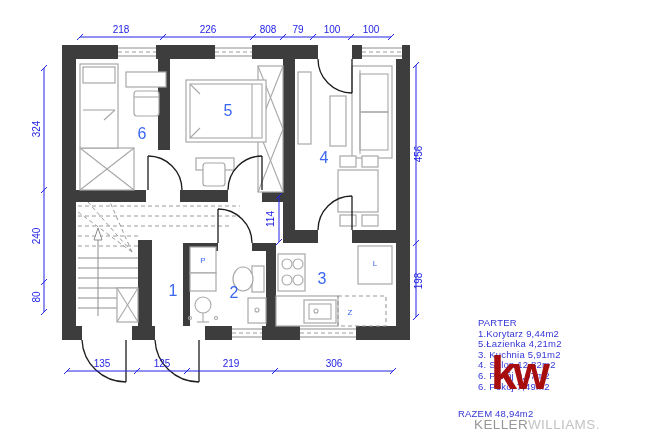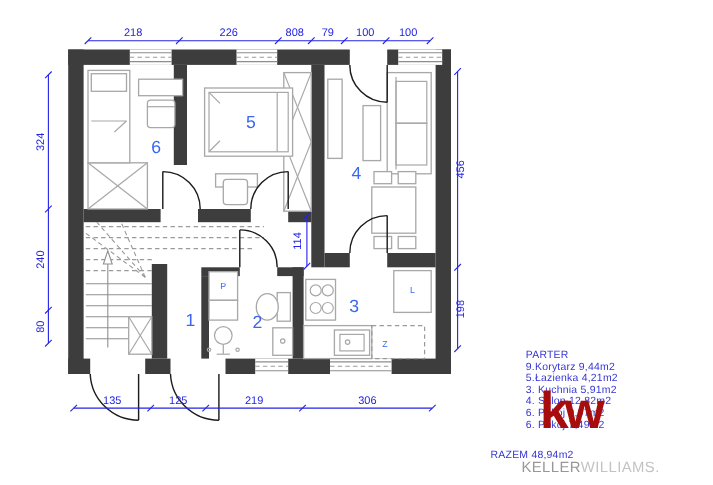--- a/index.html
+++ b/index.html
@@ -13,21 +13,21 @@
   .win-line{stroke:#8d8d8d;stroke-width:1;fill:none;}
   .win-dash{stroke:#9a9a9a;stroke-width:1;fill:none;stroke-dasharray:4 3;}
   .stair-line{stroke:#8f8f8f;stroke-width:1;fill:none;}
   .stair-dash{stroke:#9a9a9a;stroke-width:1;fill:none;stroke-dasharray:4 3;}
   .dim{stroke:#2323e6;stroke-width:1;fill:none;}
   .dim-label{fill:#2323e6;font-size:10px;font-family:"Liberation Sans",sans-serif;}
   .room-num{fill:#3a66f2;font-size:16px;font-family:"Liberation Sans",sans-serif;}
   .appl-label{fill:#3a66f2;font-size:8px;font-family:"Liberation Sans",sans-serif;}
   .legend{position:absolute;left:478px;top:318px;color:#3535d6;font-size:9.5px;
           line-height:10.6px;letter-spacing:.2px;white-space:nowrap;}
-  .legend-total{position:absolute;left:446px;top:408px;color:#3535d6;font-size:9.5px;
+  .legend-total{position:absolute;left:458px;top:408px;color:#3535d6;font-size:9.5px;
           letter-spacing:.2px;white-space:nowrap;}
   .brand{position:absolute;left:474px;top:391px;font-size:13.5px;letter-spacing:.4px;
          white-space:nowrap;z-index:1;margin-top:26px;}
   .brand .b1{color:#979797;}
   .brand .b2{color:#c3c3c3;}
   .monogram{position:absolute;left:491px;top:349px;color:#a80d0d;font-size:47px;
             font-weight:bold;letter-spacing:-4px;z-index:2;line-height:47px;text-align:center;}
 </style>
 </head>
 <body>
@@ -312,21 +312,21 @@
   <g>
     <line class="dim" x1="279" y1="196" x2="279" y2="242"></line>
     <line class="dim" x1="276" y1="199" x2="282" y2="193"></line>
     <line class="dim" x1="276" y1="245" x2="282" y2="239"></line>
     <text class="dim-label" x="274" y="219" text-anchor="middle" transform="rotate(-90 274 219)">114</text>
   </g>
 </svg>
 
   <div class="legend">
     <div>PARTER</div>
-    <div>9.Korytarz 9,44m2</div>
+    <div>1.Korytarz 9,44m2</div>
     <div>5.Łazienka 4,21m2</div>
     <div>3. Kuchnia 5,91m2</div>
     <div>4. Salon 12,82m2</div>
     <div>6. Pokój 9,07m2</div>
     <div>6. Pokój 7,49m2</div>
   </div>
   <div class="legend-total">RAZEM 48,94m2</div>
 
   <div class="brand">
     <span class="b1">KELLER</span><span class="b2">WILLIAMS.</span>

